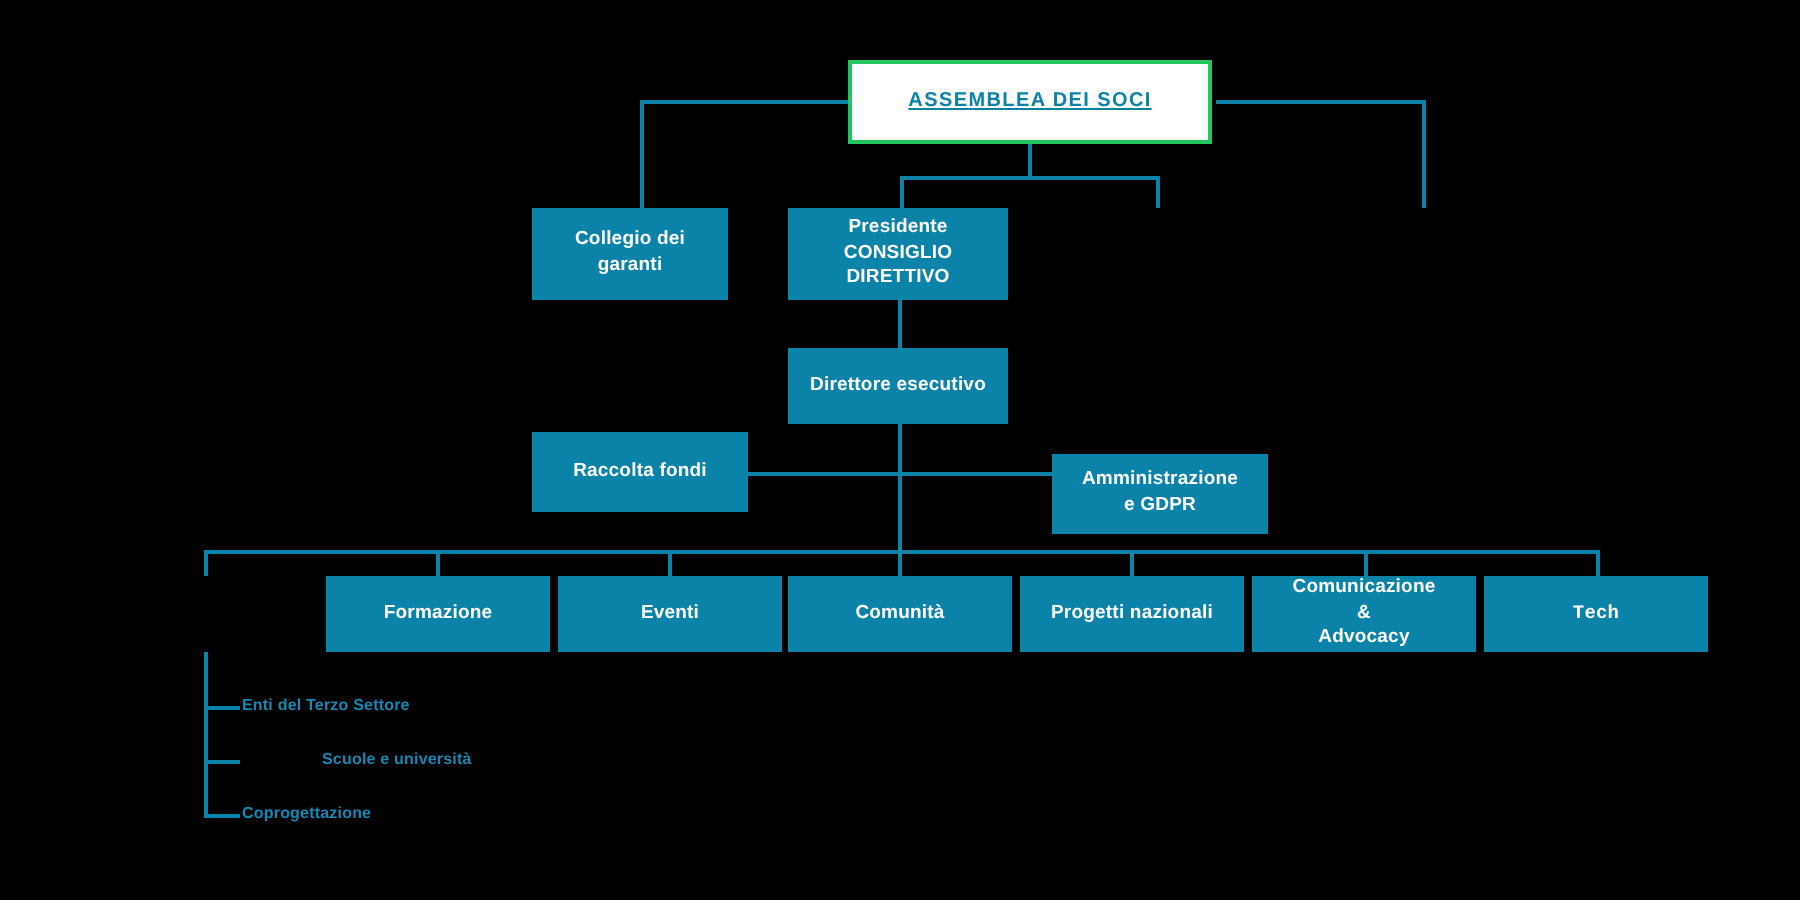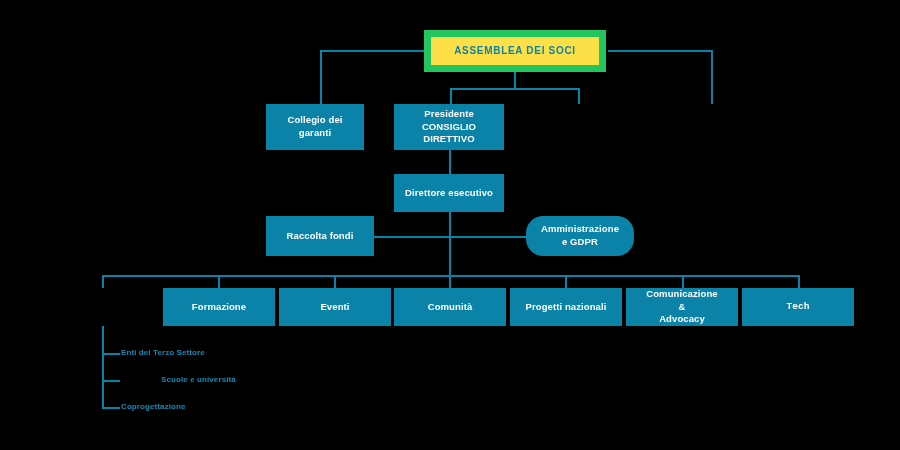--- a/index.html
+++ b/index.html
@@ -26,25 +26,26 @@
     color: #ffffff;
     background: #0b83a9;
     font-size: 9.5px;
     font-weight: bold;
     line-height: 1.35;
     letter-spacing: 0.1px;
     padding: 2px 4px;
     z-index: 3;
   }
   .node.root {
-    background: #fde047;
-    border: 7px solid #22c55e;
+    background: #ffffff;
+    border: 2px solid #22c55e;
     color: #0b83a9;
     font-size: 10px;
     letter-spacing: 0.7px;
+    text-decoration: underline;
   }
   .node .l1 { display: block; }
   .node .l2 { display: block; }
   
   .cx {           
     position: absolute;
     height: 2px;
     background: #0b83a9;
     z-index: 1;
   }
@@ -120,21 +121,21 @@
 
 
   <div class="node" style="left:394px; top:174px; width:110px; height:38px;">
     <span>Direttore esecutivo</span>
   </div>
 
   <div class="node" style="left:266px; top:216px; width:108px; height:40px;">
     <span>Raccolta fondi</span>
   </div>
 
-  <div class="node" style="left:526px; top:216px; width:108px; height:40px;border-radius:17px;">
+  <div class="node" style="left:526px; top:227px; width:108px; height:40px;">
     <span>
       <span class="l1">Amministrazione</span>
       <span class="l2">e GDPR</span>
     </span>
   </div>
 
 
   <div class="node" style="left:163px; top:288px; width:112px; height:38px;">
     <span>Formazione</span>
   </div>

